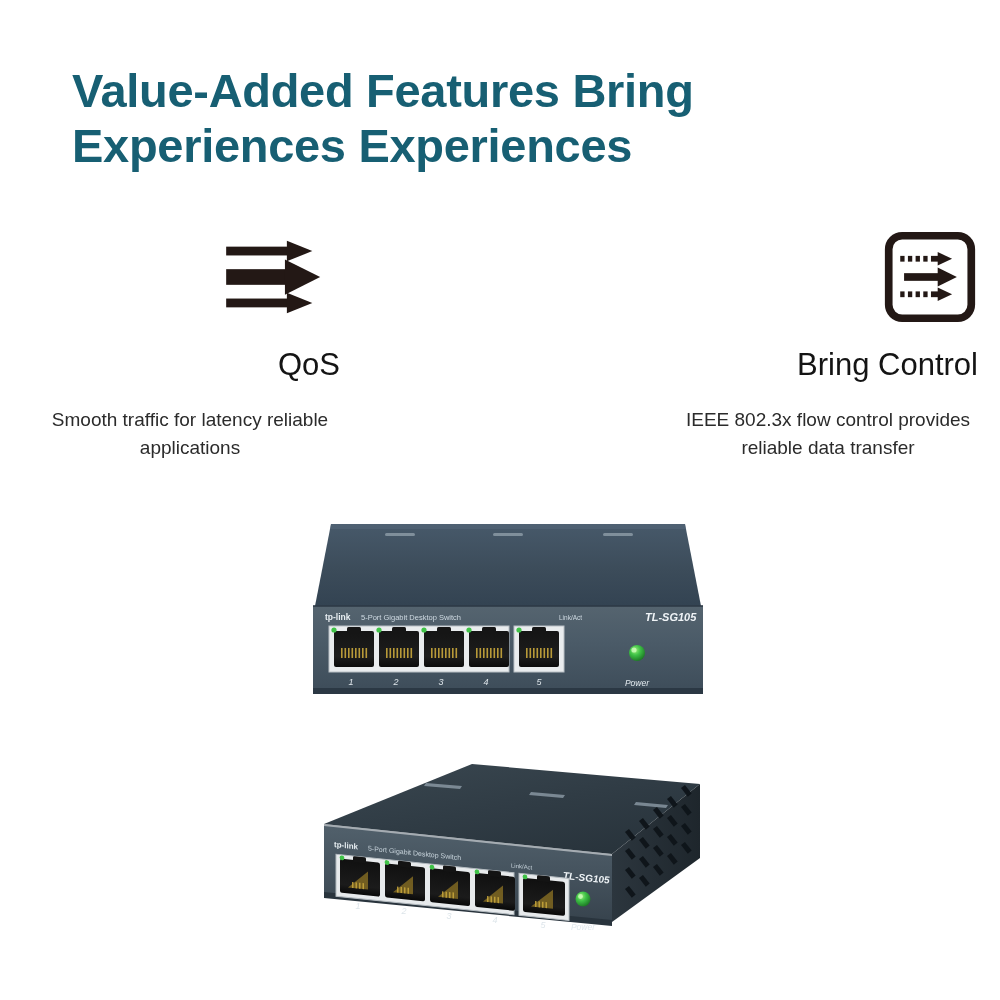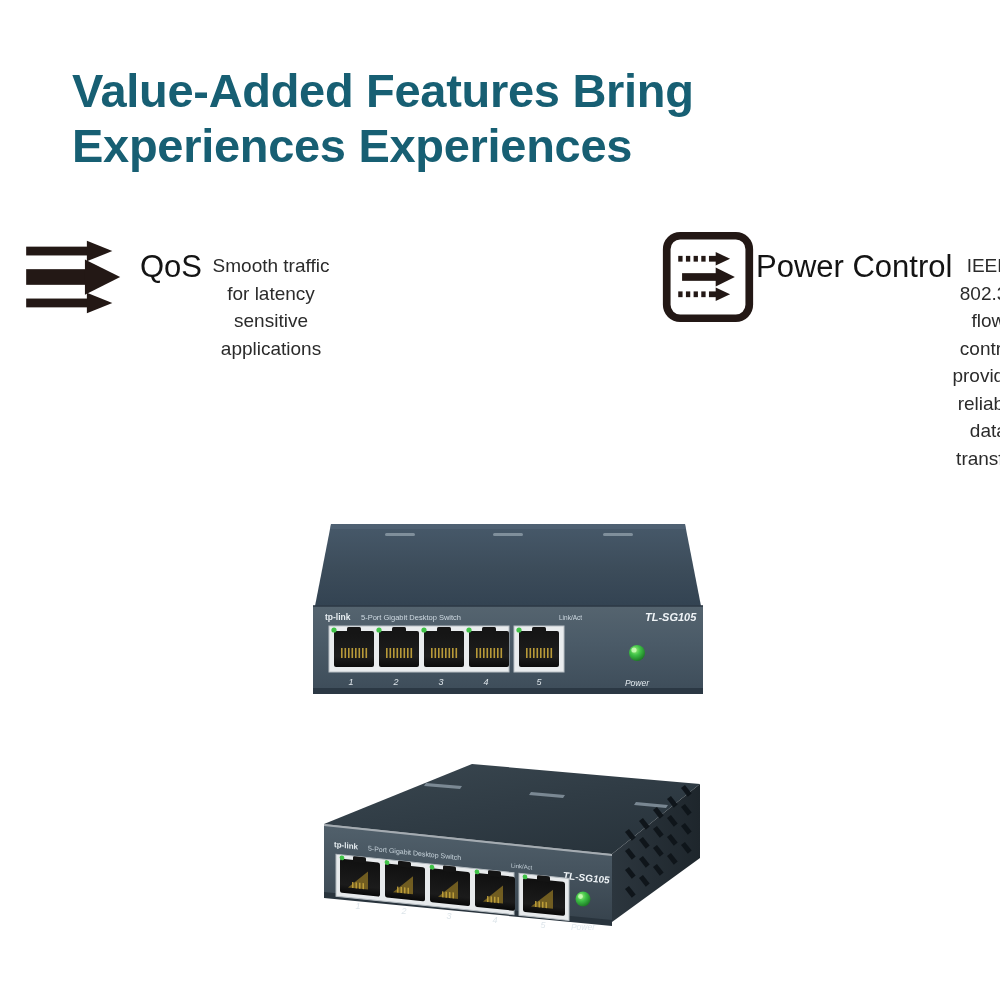--- a/index.html
+++ b/index.html
@@ -39,21 +39,22 @@
     width: 1000px;
     display: flex;
     align-items: flex-start;
     justify-content: space-between;
     padding: 0 22px;
     box-sizing: border-box;
   }
   .feature {
     width: 318px;
     display: flex;
-    align-items: flex-start;
+    flex-direction: column;
+    align-items: flex-end;
   }
   .feature-icon {
     height: 98px;
     display: flex;
     align-items: center;
     justify-content: center;
   }
   .feature-title {
     margin-top: 22px;
     font-size: 31px;
@@ -114,21 +115,21 @@
 
           <rect x="4" y="40" width="72" height="16"></rect>
           <polygon points="64,30 100,48 64,66"></polygon>
 
           <rect x="4" y="70" width="72" height="9"></rect>
           <polygon points="66,64 92,74.5 66,85"></polygon>
         </g>
       </svg>
     </div>
     <div class="feature-title">QoS</div>
-    <div class="feature-desc">Smooth traffic for latency sensitive applications</div>
+    <div class="feature-desc">Smooth traffic for latency reliable applications</div>
   </div>
 
 
   <div class="feature">
     <div class="feature-icon">
       <svg viewBox="0 0 100 96" width="96" height="94" aria-hidden="true">
         <rect x="7" y="5" width="86" height="86" rx="14" ry="14" fill="none" stroke="#231815" stroke-width="8"></rect>
         <g fill="#231815">
 
           <rect x="19" y="26" width="4.5" height="6"></rect>
@@ -143,21 +144,21 @@
 
           <rect x="19" y="63" width="4.5" height="6"></rect>
           <rect x="27" y="63" width="4.5" height="6"></rect>
           <rect x="35" y="63" width="4.5" height="6"></rect>
           <rect x="43" y="63" width="4.5" height="6"></rect>
           <rect x="51" y="63" width="11" height="6"></rect>
           <polygon points="58,59 73,66 58,73"></polygon>
         </g>
       </svg>
     </div>
-    <div class="feature-title">Power Control</div>
+    <div class="feature-title">Bring Control</div>
     <div class="feature-desc">IEEE 802.3x flow control provides reliable data transfer</div>
   </div>
 
 </div>
 
 <div class="product-front-wrap">
   <svg viewBox="0 0 420 190" aria-hidden="true">
     <defs>
       <linearGradient id="topFaceF" x1="0" y1="0" x2="0" y2="1">
         <stop offset="0%" stop-color="#47596a"></stop>

